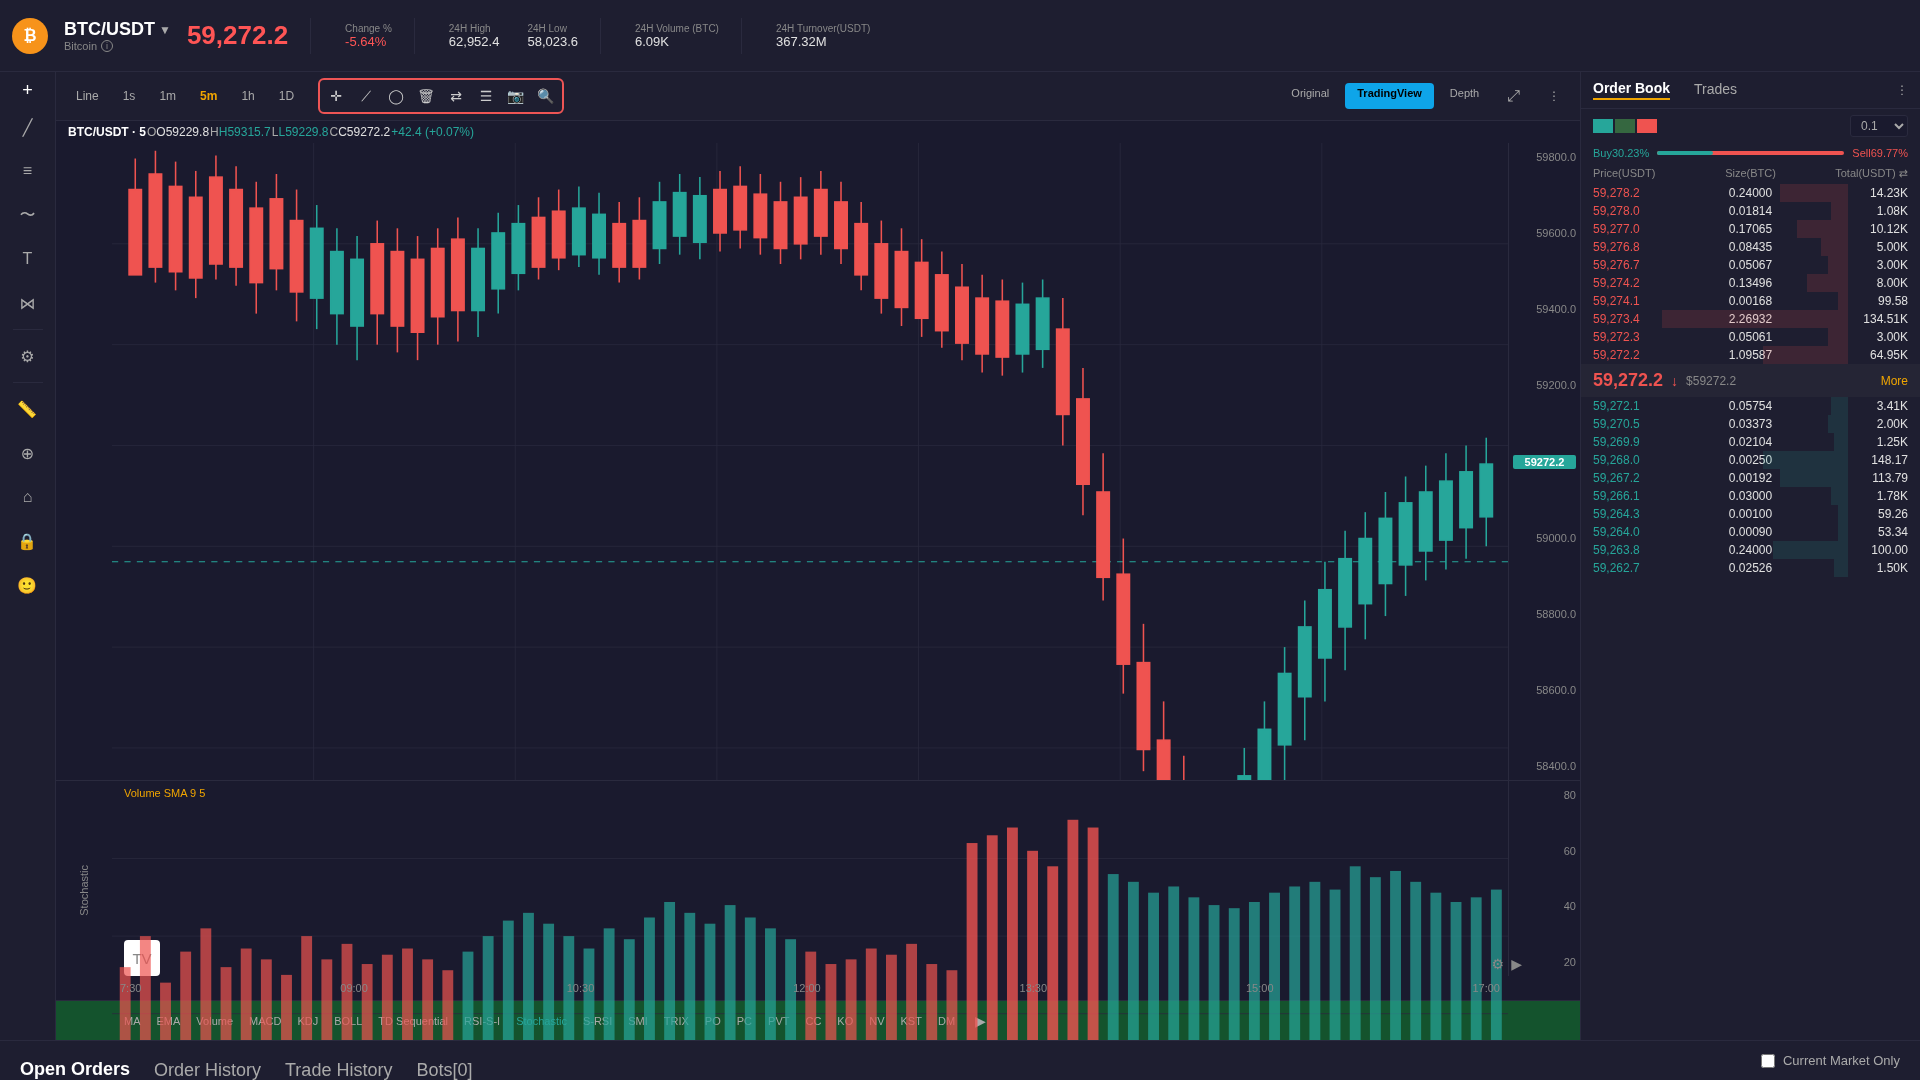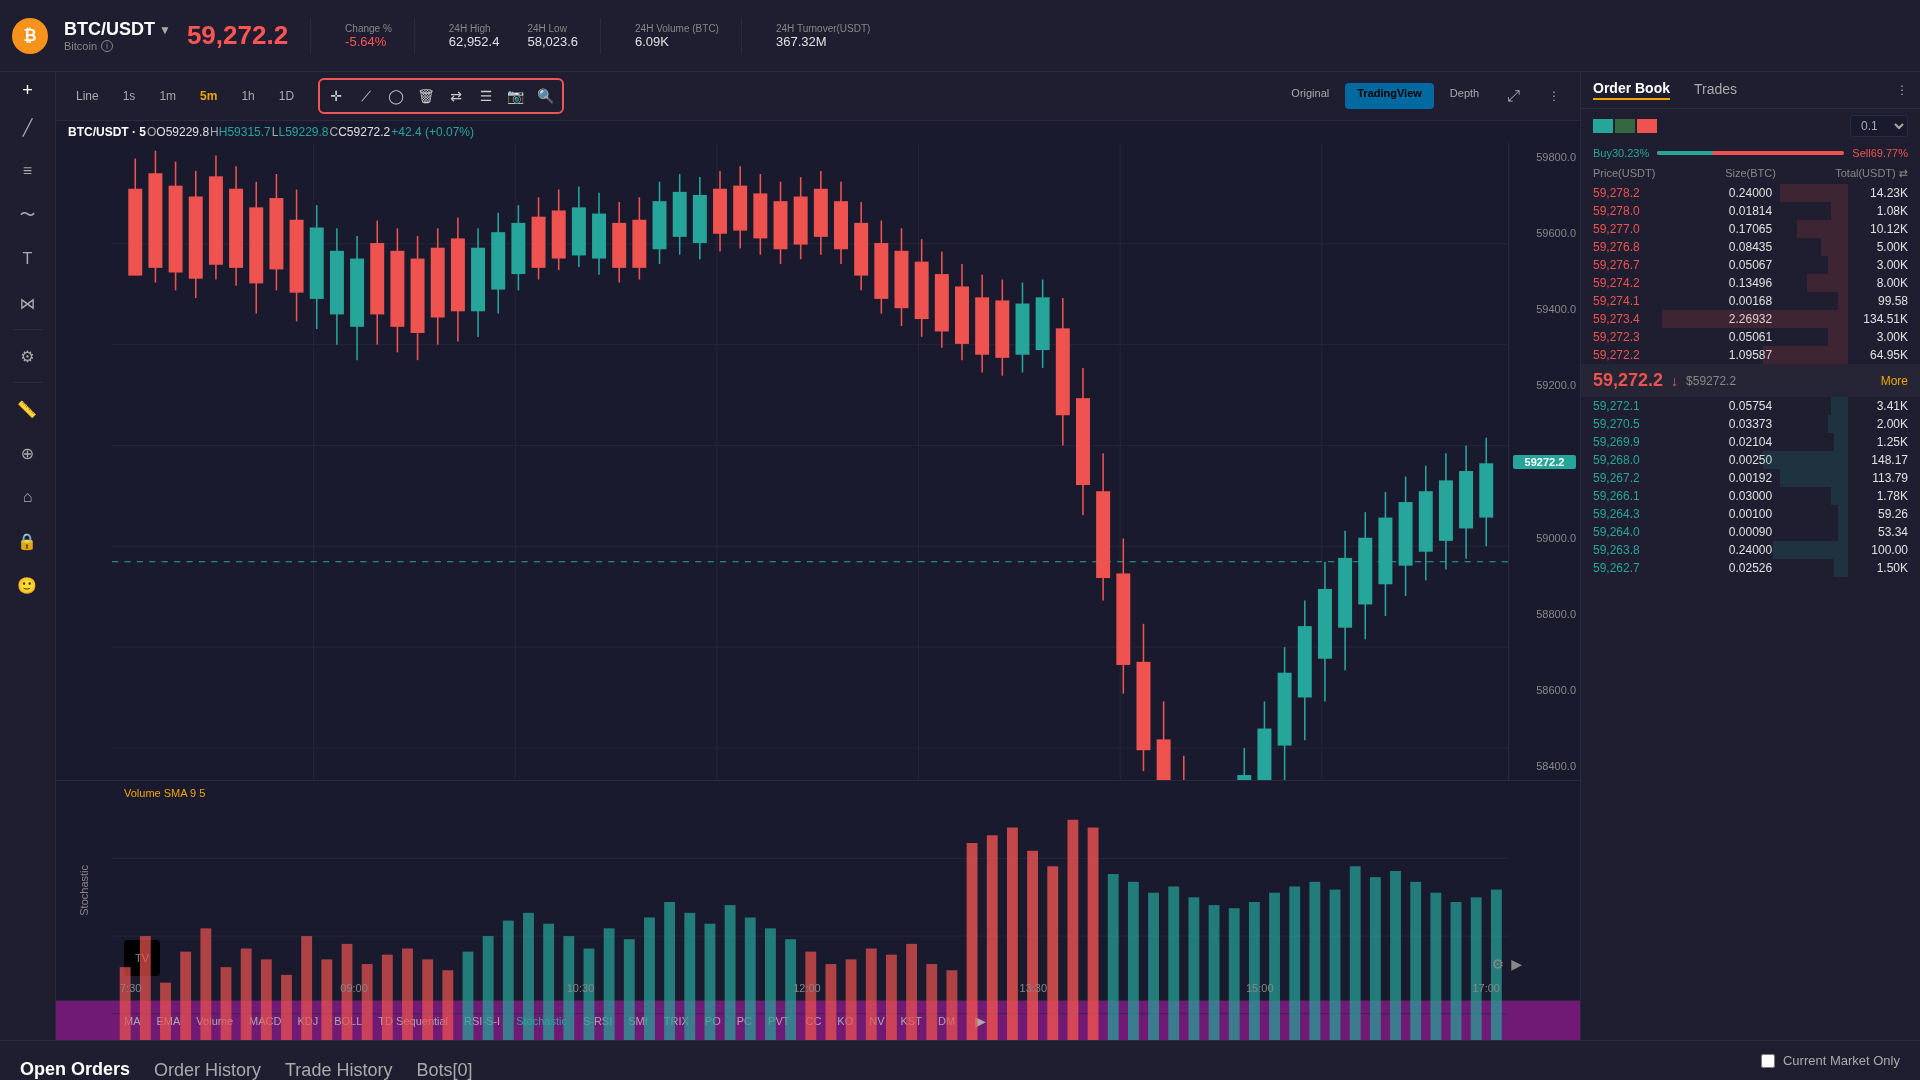--- a/index.html
+++ b/index.html
@@ -31,21 +31,21 @@
     .chart-section { flex: 1; display: flex; flex-direction: column; background: #1a1a2e; overflow: hidden; position: relative; }
     
     
     .chart-toolbar { display: flex; align-items: center; padding: 6px 12px; gap: 8px; background: #1e1e30; border-bottom: 1px solid #2a2a3e; }
     .timeframe-btn { padding: 3px 8px; border-radius: 3px; cursor: pointer; color: #aaa; font-size: 12px; }
     .timeframe-btn.active { color: #f0a500; font-weight: bold; }
     .chart-tools-group { display: flex; align-items: center; border: 2px solid #e55; border-radius: 6px; padding: 2px; gap: 2px; margin: 0 8px; }
     .chart-tool-icon { width: 28px; height: 28px; display: flex; align-items: center; justify-content: center; cursor: pointer; color: #ccc; font-size: 14px; border-radius: 3px; }
     .chart-view-btns { margin-left: auto; display: flex; gap: 4px; }
     .view-btn { padding: 4px 12px; border-radius: 4px; cursor: pointer; color: #aaa; font-size: 11px; }
-    .view-btn.active { background: #0369a1; color: #000; font-weight: bold; }
+    .view-btn.active { background: #0ea5e9; color: #000; font-weight: bold; }
     .more-icon-btn { width: 28px; height: 28px; display: flex; align-items: center; justify-content: center; cursor: pointer; color: #aaa; }
 
     
     .ohlc-bar { padding: 4px 12px; font-size: 12px; color: #aaa; display: flex; align-items: center; gap: 1px; background: #1a1a2e; }
     .ohlc-bar span.pair { color: #fff; font-weight: 600; }
     .ohlc-bar span.pos { color: #26a69a; }
 
     
     .chart-canvas { flex: 1; position: relative; overflow: hidden; }
     .price-axis { position: absolute; right: 0; top: 0; width: 72px; height: 100%; display: flex; flex-direction: column; justify-content: space-between; padding: 8px 4px; border-left: 1px solid #2a2a3e; }
@@ -57,21 +57,21 @@
 
     
     .volume-section { height: 220px; background: #1a1a2e; border-top: 1px solid #2a2a3e; position: relative; }
     .vol-label { position: absolute; top: 6px; left: 68px; font-size: 11px; color: #888; }
     .vol-label span { color: #f0a500; }
     .vol-svg { position: absolute; left: 56px; right: 72px; top: 0; bottom: 24px; }
     .time-axis { position: absolute; bottom: 0; left: 56px; right: 72px; height: 24px; display: flex; align-items: center; justify-content: space-between; padding: 0 8px; }
     .time-label { font-size: 11px; color: #888; }
 
     
-    .indicators-bar { height: 40px; background: #701a75; border-top: 1px solid #2a2a3e; display: flex; align-items: center; padding: 0 68px; gap: 16px; overflow: hidden; }
+    .indicators-bar { height: 40px; background: #14532d; border-top: 1px solid #2a2a3e; display: flex; align-items: center; padding: 0 68px; gap: 16px; overflow: hidden; }
     .ind-btn { font-size: 11px; color: #aaa; cursor: pointer; white-space: nowrap; }
     .ind-btn.active { color: #26a69a; }
 
     
     .order-book-panel { width: 340px; background: #1e1e30; border-left: 1px solid #2a2a3e; display: flex; flex-direction: column; }
     .panel-tabs { display: flex; align-items: center; padding: 8px 12px; gap: 24px; border-bottom: 1px solid #2a2a3e; }
     .panel-tab { font-size: 14px; color: #aaa; cursor: pointer; padding-bottom: 2px; }
     .panel-tab.active { color: #fff; font-weight: 600; border-bottom: 2px solid #f0a500; }
     .panel-more { margin-left: auto; cursor: pointer; color: #aaa; }
 
@@ -119,21 +119,21 @@
 
     
     ::-webkit-scrollbar { width: 4px; }
     ::-webkit-scrollbar-track { background: #1a1a2e; }
     ::-webkit-scrollbar-thumb { background: #3a3a5e; border-radius: 2px; }
 
     .stoch-label { position: absolute; left: 0; top: 0; bottom: 0; width: 56px; display: flex; align-items: center; justify-content: center; }
     .stoch-text { font-size: 11px; color: #888; writing-mode: vertical-rl; transform: rotate(180deg); }
     .vol-right-scale { position: absolute; right: 0; top: 0; bottom: 24px; width: 72px; display: flex; flex-direction: column; justify-content: space-between; padding: 8px 4px; border-left: 1px solid #2a2a3e; }
     
-    .tv-logo { position: absolute; bottom: 24px; left: 68px; width: 36px; height: 36px; background: #000000; border-radius: 4px; display: flex; align-items: center; justify-content: center; font-size: 11px; color: #888; }
+    .tv-logo { position: absolute; bottom: 24px; left: 68px; width: 36px; height: 36px; background: #ffffff; border-radius: 4px; display: flex; align-items: center; justify-content: center; font-size: 15px; color: #888; }
 
     .cursor-cross { position: absolute; left: 24px; top: 24px; color: #fff; font-size: 20px; }
   </style>
 </head>
 <body>
 
 <div class="header">
   <div class="logo-circle">₿</div>
   <div class="pair-info">
     <div class="pair-name">
@@ -524,20 +524,26 @@
             <rect x="811" y="62" width="7" height="134"></rect>
             <rect x="824" y="58" width="7" height="138"></rect>
           <rect x="837" y="65" width="7" height="131"></rect>
             <rect x="850" y="72" width="7" height="124"></rect>
             <rect x="863" y="78" width="7" height="118"></rect>
           <rect x="876" y="75" width="7" height="121"></rect>
             <rect x="889" y="70" width="7" height="126"></rect>
         </g>
       </svg>
 
+      <div class="vol-right-scale">
+        <span class="price-label">80</span>
+        <span class="price-label">60</span>
+        <span class="price-label">40</span>
+        <span class="price-label">20</span>
+      </div>
 
       <div class="stoch-label">
         <span class="stoch-text">Stochastic</span>
       </div>
 
       <div class="time-axis">
         <span class="time-label">7:30</span>
         <span class="time-label">09:00</span>
         <span class="time-label">10:30</span>
         <span class="time-label">12:00</span>

